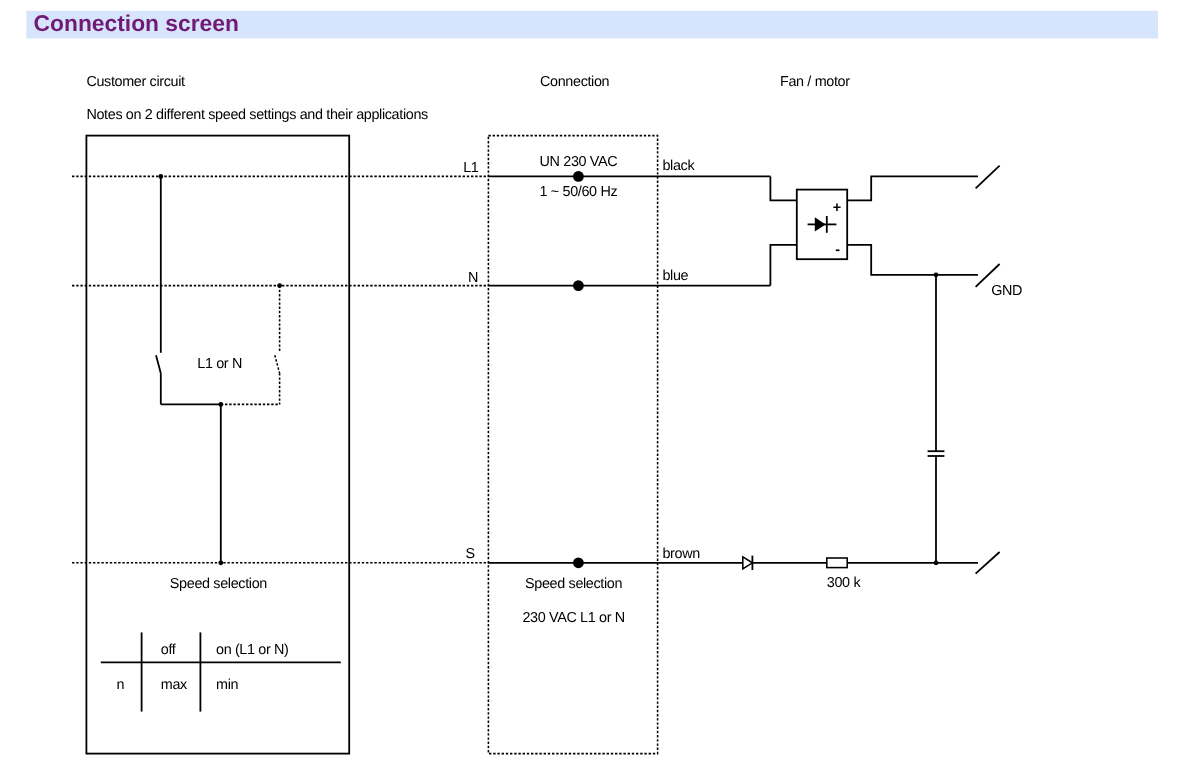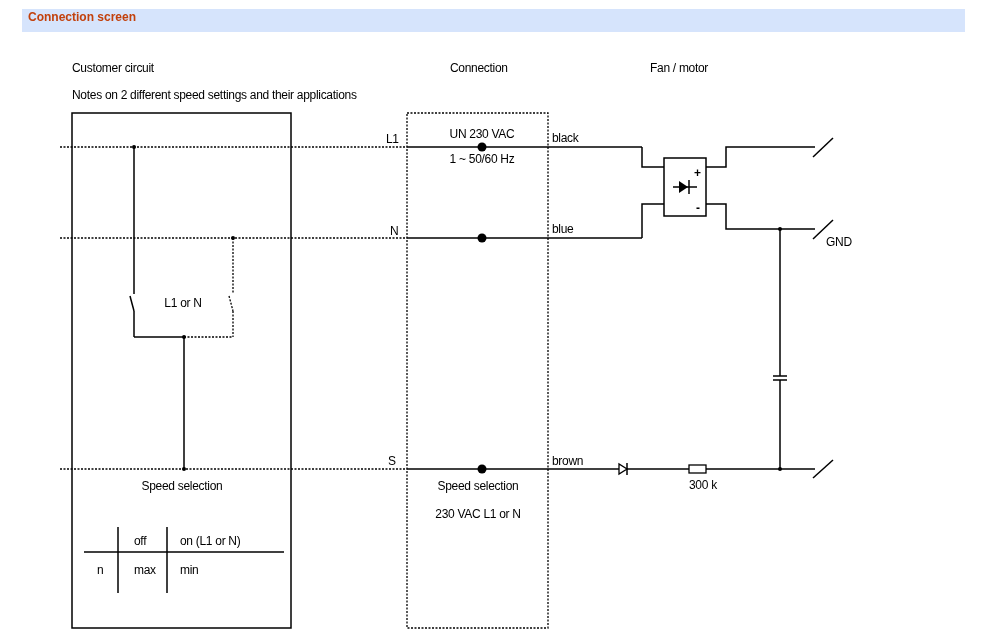--- a/index.html
+++ b/index.html
@@ -1,18 +1,18 @@
 <!DOCTYPE html>
 <html><head>
 <meta charset="utf-8">
 <style>
   html, body { margin: 0; padding: 0; background: #ffffff; }
   body { width: 1000px; height: 640px; position: relative; overflow: hidden; font-family: "Liberation Sans", sans-serif; }
   .header { position: absolute; left: 22px; top: 9px; width: 943px; height: 23px; background: #d6e4fc; }
-  .header-title { position: absolute; left: 6px; top: 1px; font-size: 12px; font-weight: bold; color: #c2410c; font-family: "Liberation Sans", sans-serif; }
+  .header-title { position: absolute; left: 6px; top: 1px; font-size: 19px; font-weight: bold; color: #701a75; font-family: "Liberation Sans", sans-serif; }
   svg { position: absolute; left: 0; top: 0; }
   svg text { font-family: "Liberation Sans", sans-serif; font-size: 12px; fill: #000; letter-spacing: -0.3px; }
   .solid { stroke: #000; stroke-width: 1.5; fill: none; }
   .dashed { stroke: #000; stroke-width: 1.3; fill: none; stroke-dasharray: 2 1.5; }
   .dot { fill: #000; }
 </style>
 </head>
 <body>
 
 <div class="header">

